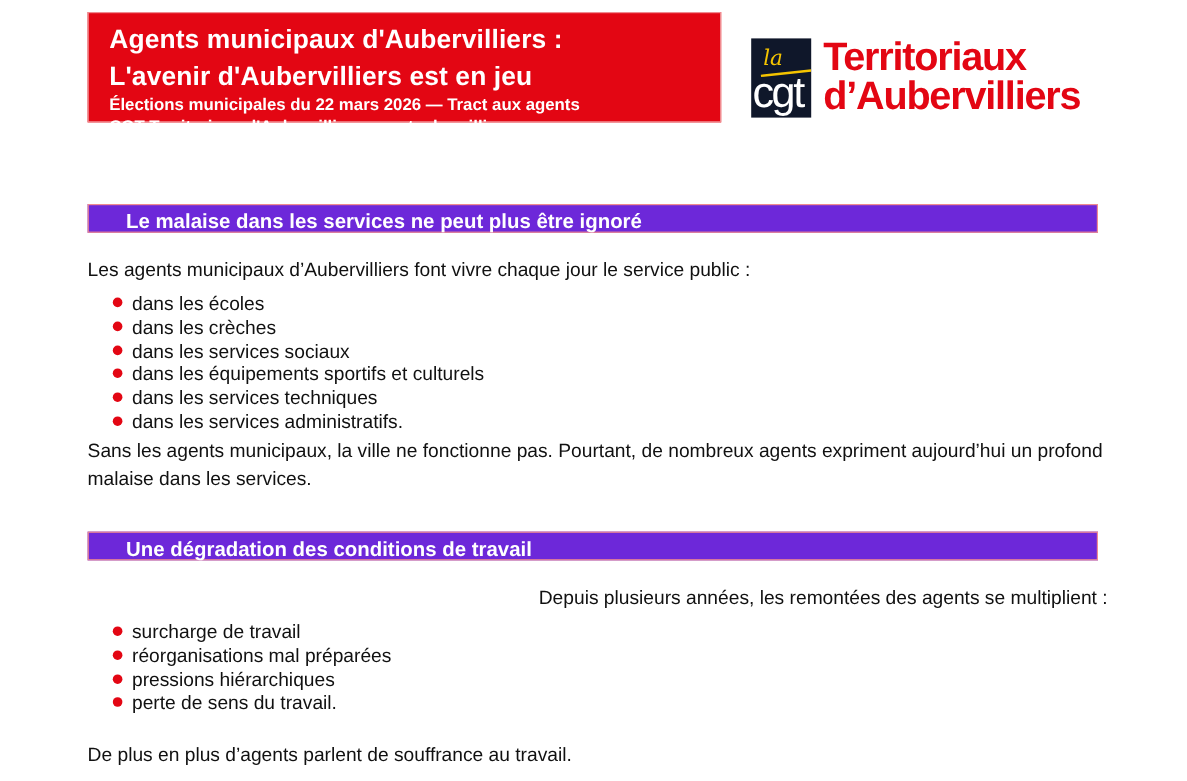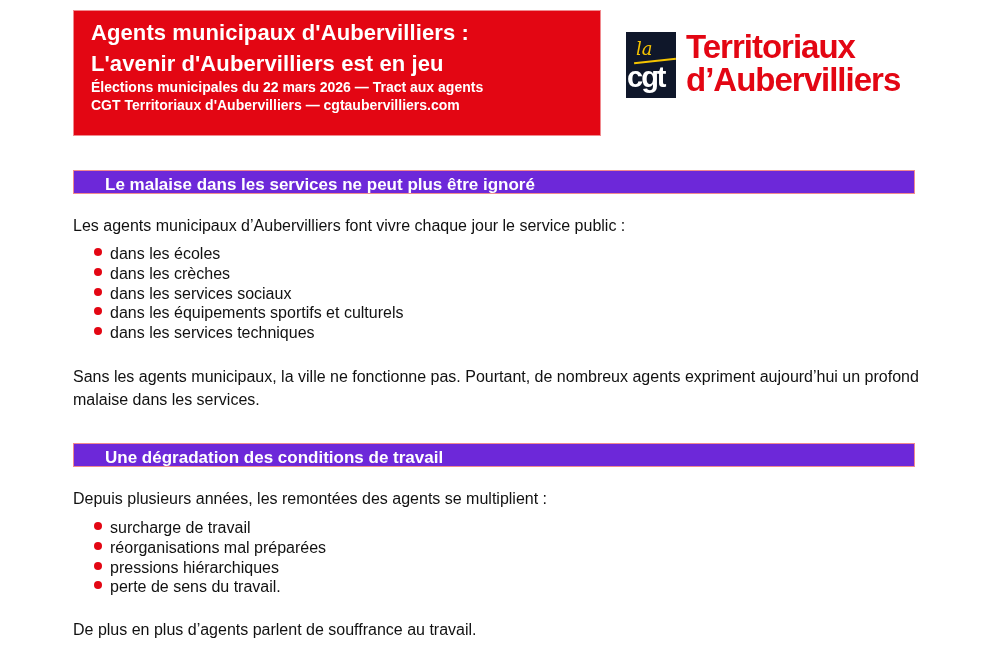--- a/index.html
+++ b/index.html
@@ -15,21 +15,21 @@
       position: relative;
       width: 989px;
       height: 651px;
     }
     
     .banner {
       position: absolute;
       left: 73px;
       top: 10px;
       width: 528px;
-      height: 126px;
+      height: 92px;
       background: #e30613;
       border: 1px solid #f08a8f;
       color: #ffffff;
       padding: 6px 0 14px 17px;
     }
     .banner .title1, .banner .title2 {
       font-weight: bold;
       font-size: 22px;
       line-height: 31px;
       letter-spacing: 0.1px;
@@ -75,22 +75,22 @@
       width: 42px;
       height: 2px;
       background: #f5c400;
       transform: rotate(-6deg);
     }
     .logo-cgt {
       position: absolute;
       left: 1px;
       top: 28px;
       color: #ffffff;
-      font-weight: bold;
-      font-size: 29px;
+      font-weight: normal;
+      font-size: 36px;
       line-height: 34px;
       letter-spacing: -2px;
     }
     .logo-text1, .logo-text2 {
       position: absolute;
       left: 60px;
       color: #e30613;
       font-weight: bold;
       font-size: 33px;
       line-height: 34px;
@@ -142,21 +142,21 @@
       left: 2px;
       top: 4px;
       width: 8px;
       height: 8px;
       border-radius: 50%;
       background: #e30613;
     }
     .p1 { top: 214px; }
     .l1 { top: 244px; }
     .p2 { top: 365px; }
-    .p3 { top: 487px; }
+    .p3 { top: 487px; text-align: right; }
     .l2 { top: 518px; }
     .p4 { top: 618px; }
   </style>
 </head>
 <body>
 
 <div class="page">
 
   <div class="banner">
     <div class="title1">Agents municipaux d'Aubervilliers :</div>
@@ -176,20 +176,21 @@
   </div>
 
   <div class="section-bar sec1">Le malaise dans les services ne peut plus être ignoré</div>
   <p class="para p1">Les agents municipaux d’Aubervilliers font vivre chaque jour le service public :</p>
   <ul class="list l1">
     <li><span class="bullet"></span><span>dans les écoles</span></li>
     <li><span class="bullet"></span><span>dans les crèches</span></li>
     <li><span class="bullet"></span><span>dans les services sociaux</span></li>
     <li><span class="bullet"></span><span>dans les équipements sportifs et culturels</span></li>
     <li><span class="bullet"></span><span>dans les services techniques</span></li>
+    <li><span class="bullet"></span><span>dans les services administratifs.</span></li>
   </ul>
   <p class="para p2">Sans les agents municipaux, la ville ne fonctionne pas. Pourtant, de nombreux agents expriment aujourd’hui un profond malaise dans les services.</p>
 
   <div class="section-bar sec2">Une dégradation des conditions de travail</div>
   <p class="para p3">Depuis plusieurs années, les remontées des agents se multiplient :</p>
   <ul class="list l2">
     <li><span class="bullet"></span><span>surcharge de travail</span></li>
     <li><span class="bullet"></span><span>réorganisations mal préparées</span></li>
     <li><span class="bullet"></span><span>pressions hiérarchiques</span></li>
     <li><span class="bullet"></span><span>perte de sens du travail.</span></li>

